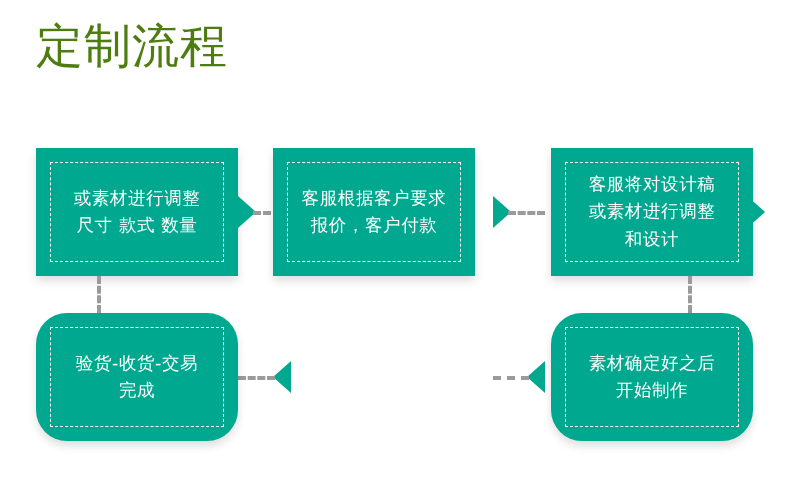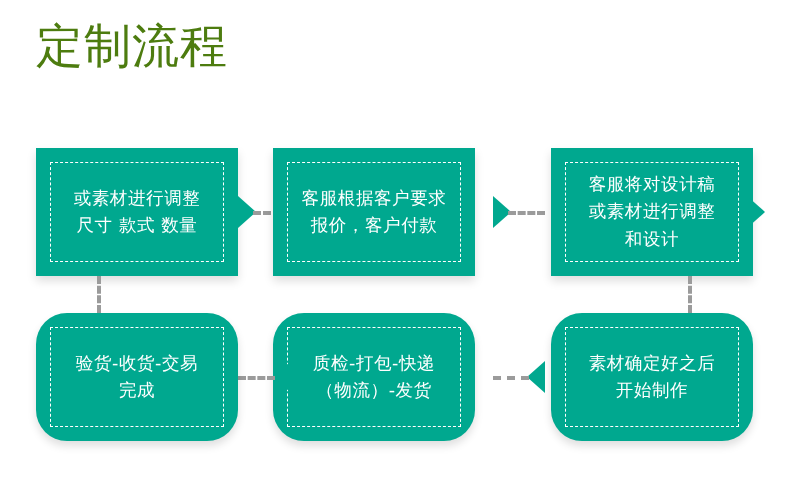--- a/index.html
+++ b/index.html
@@ -120,26 +120,20 @@
 
   <div class="box r2 c3">
     <div class="inner">
       <div class="txt">素材确定好之后
 开始制作</div>
     </div>
   </div>
   <div class="arrow left" style="left:527px;top:361px;"></div>
   <div class="conn-h" style="left:493px;top:376px;width:36px;"></div>
 
-  <div class="box r2 c2">
-    <div class="inner">
-      <div class="txt">质检-打包-快递
-（物流）-发货</div>
-    </div>
-  </div>
   <div class="arrow left" style="left:273px;top:361px;"></div>
   <div class="conn-h" style="left:238px;top:376px;width:37px;"></div>
 
   <div class="box r2 c1">
     <div class="inner">
       <div class="txt">验货-收货-交易
 完成</div>
     </div>
   </div>
 

